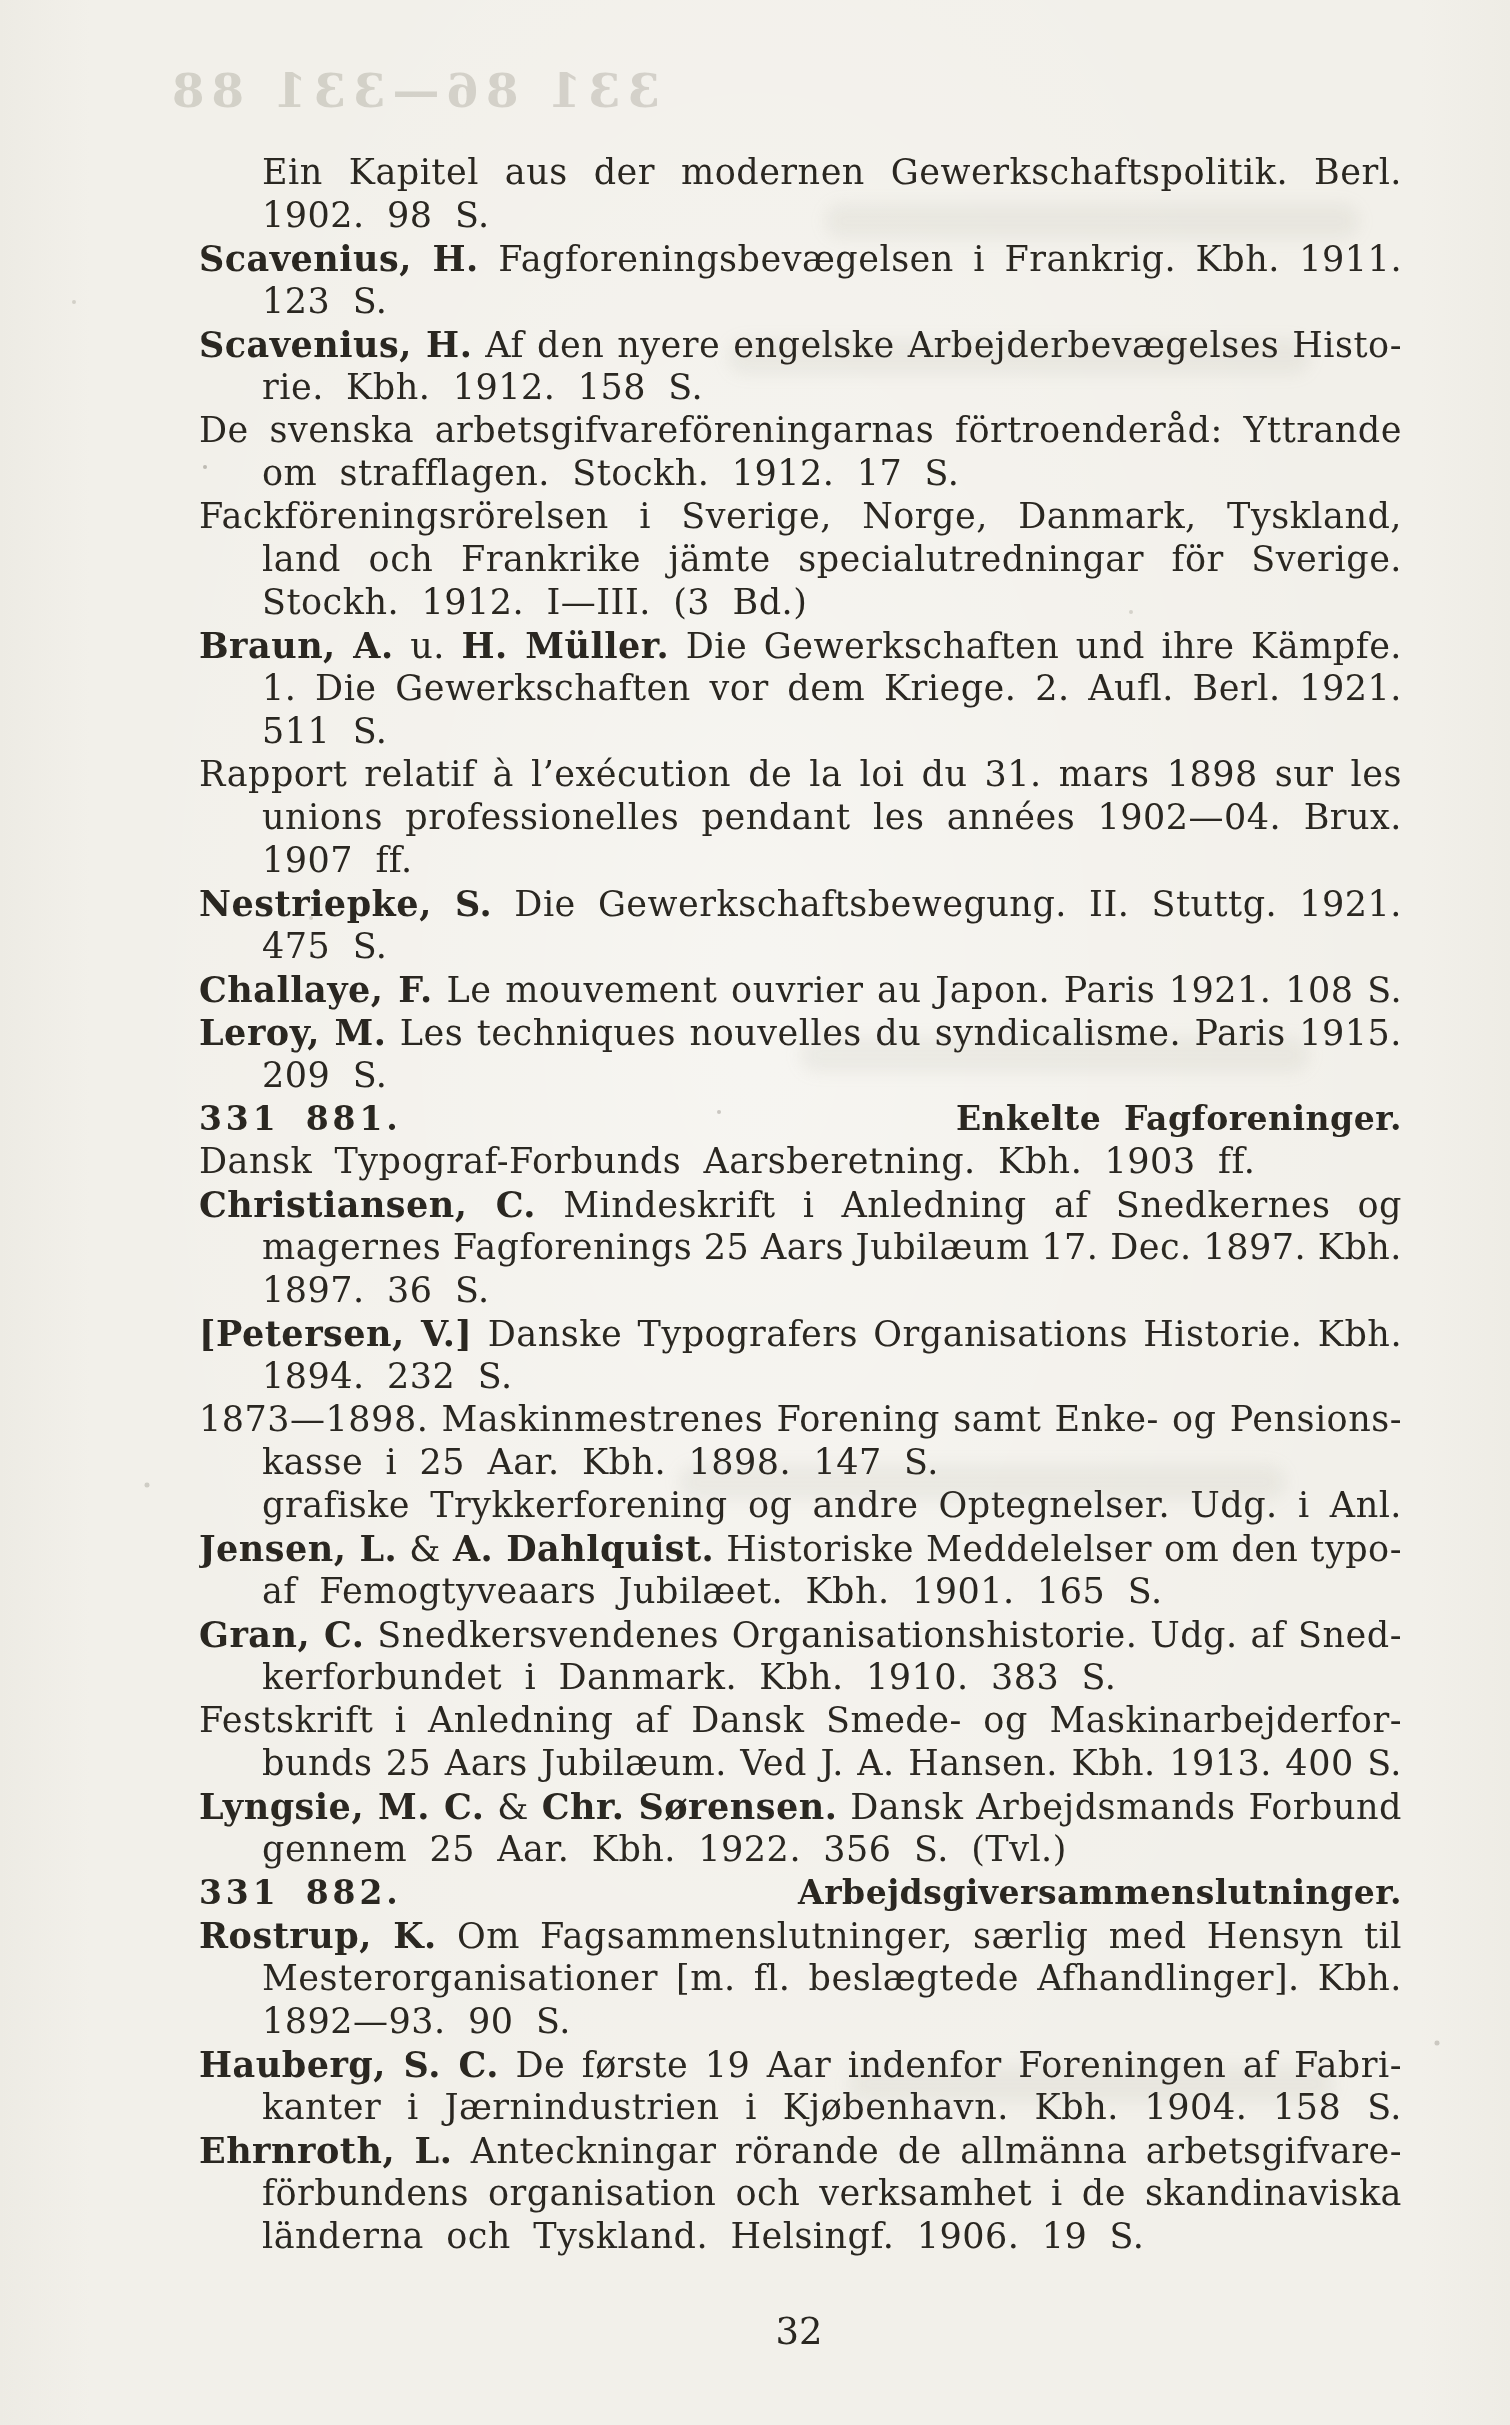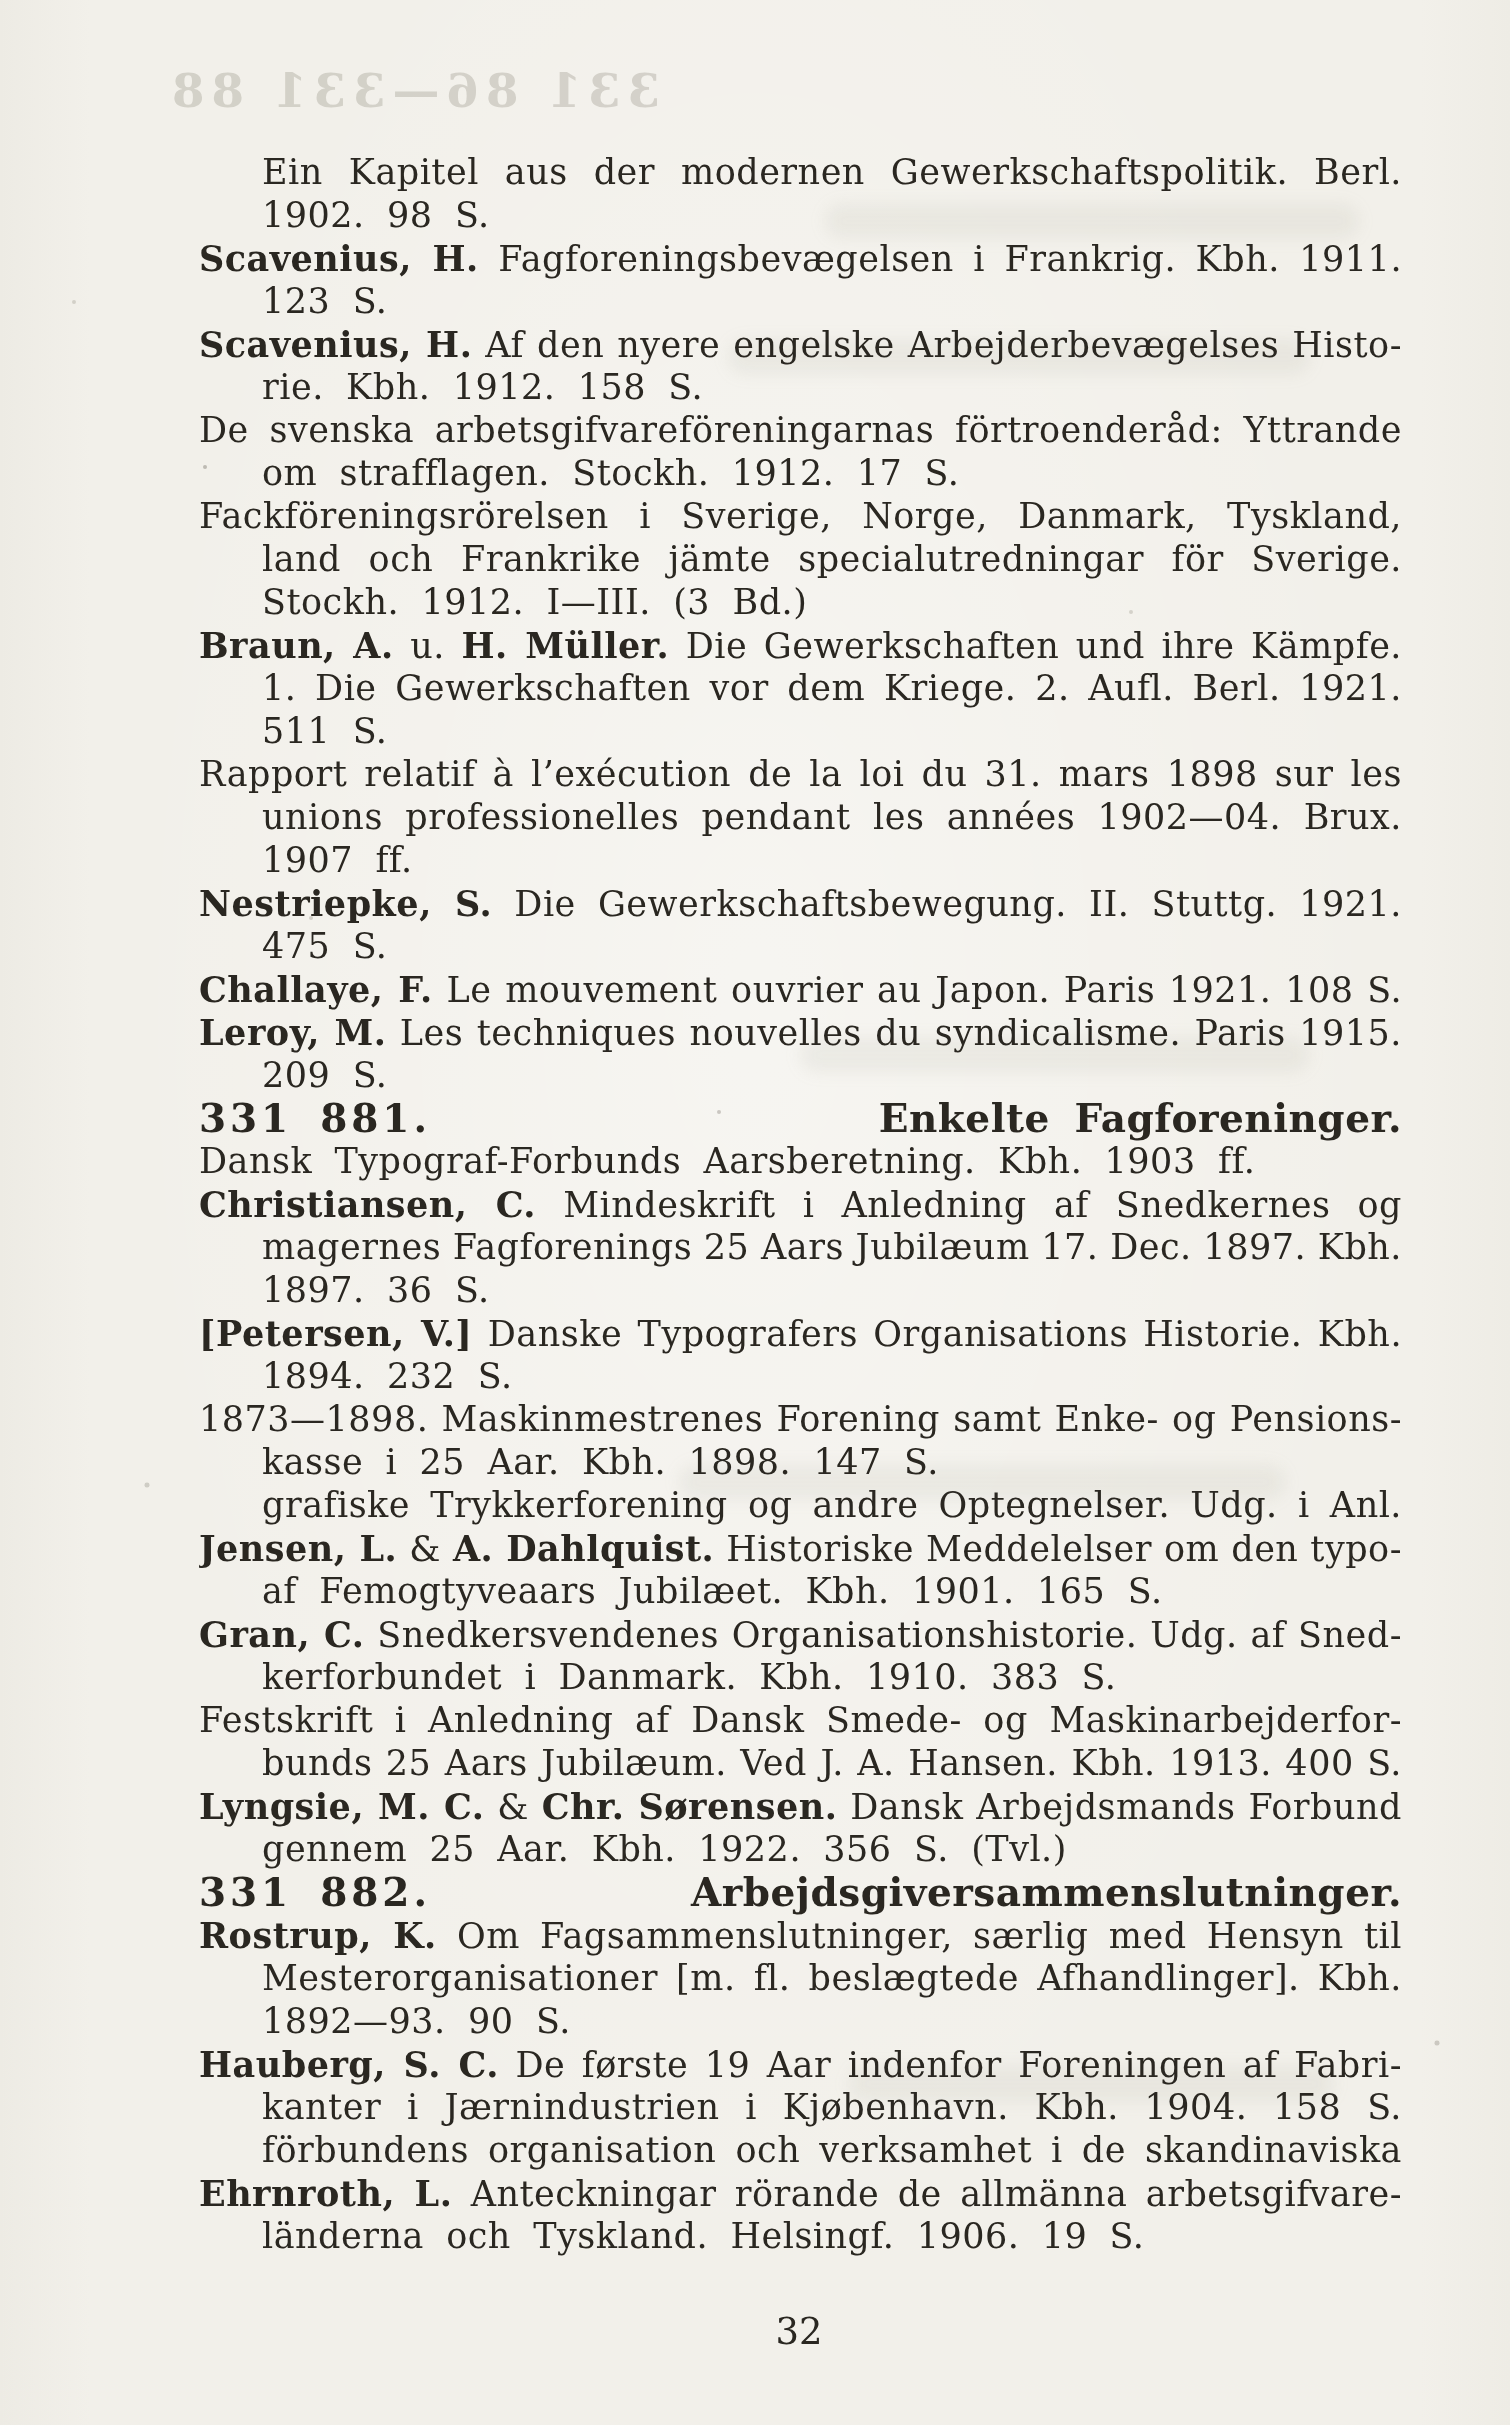--- a/index.html
+++ b/index.html
@@ -73,21 +73,21 @@
     text-align-last: justify;
     text-justify: inter-word;
     overflow: hidden;
   }
   .line:not(.justify) { word-spacing: 10.7px; }
   .seg-b { font-weight: bold; }
   .line.heading {
     display: flex;
     justify-content: space-between;
     font-weight: bold;
-    font-size: 39px;
+    font-size: 33px;
     white-space: nowrap;
   }
   .h-left { letter-spacing: 3.9px; }
   .page-number {
     position: absolute;
     left: 799px;
     top: 2310px;
     transform: translateX(-50%);
     font-size: 37px;
     line-height: 44px;
@@ -154,21 +154,21 @@
       <div class="line indent"><span class="seg">gennem 25 Aar. Kbh. 1922. 356 S. (Tvl.)</span></div>
       <div class="line heading">
         <span class="h-left">331 882.</span>
         <span class="h-right">Arbejdsgiversammenslutninger.</span>
       </div>
       <div class="line justify"><span class="seg seg-b">Rostrup, K.</span><span class="seg"> Om Fagsammenslutninger, særlig med Hensyn til</span></div>
       <div class="line indent justify"><span class="seg">Mesterorganisationer [m. fl. beslægtede Afhandlinger]. Kbh.</span></div>
       <div class="line indent"><span class="seg">1892—93. 90 S.</span></div>
       <div class="line justify"><span class="seg seg-b">Hauberg, S. C.</span><span class="seg"> De første 19 Aar indenfor Foreningen af Fabri-</span></div>
       <div class="line indent justify"><span class="seg">kanter i Jærnindustrien i Kjøbenhavn. Kbh. 1904. 158 S.</span></div>
+      <div class="line justify"><span class="seg seg-b">Ehrnroth, L.</span><span class="seg"> Anteckningar rörande de allmänna arbetsgifvare-</span></div>
       <div class="line indent justify"><span class="seg">förbundens organisation och verksamhet i de skandinaviska</span></div>
-      <div class="line justify"><span class="seg seg-b">Ehrnroth, L.</span><span class="seg"> Anteckningar rörande de allmänna arbetsgifvare-</span></div>
       <div class="line indent"><span class="seg">länderna och Tyskland. Helsingf. 1906. 19 S.</span></div>
     </div>
 
   <div class="page-number">32</div>
 
 </div>
 
 
 </body></html>

